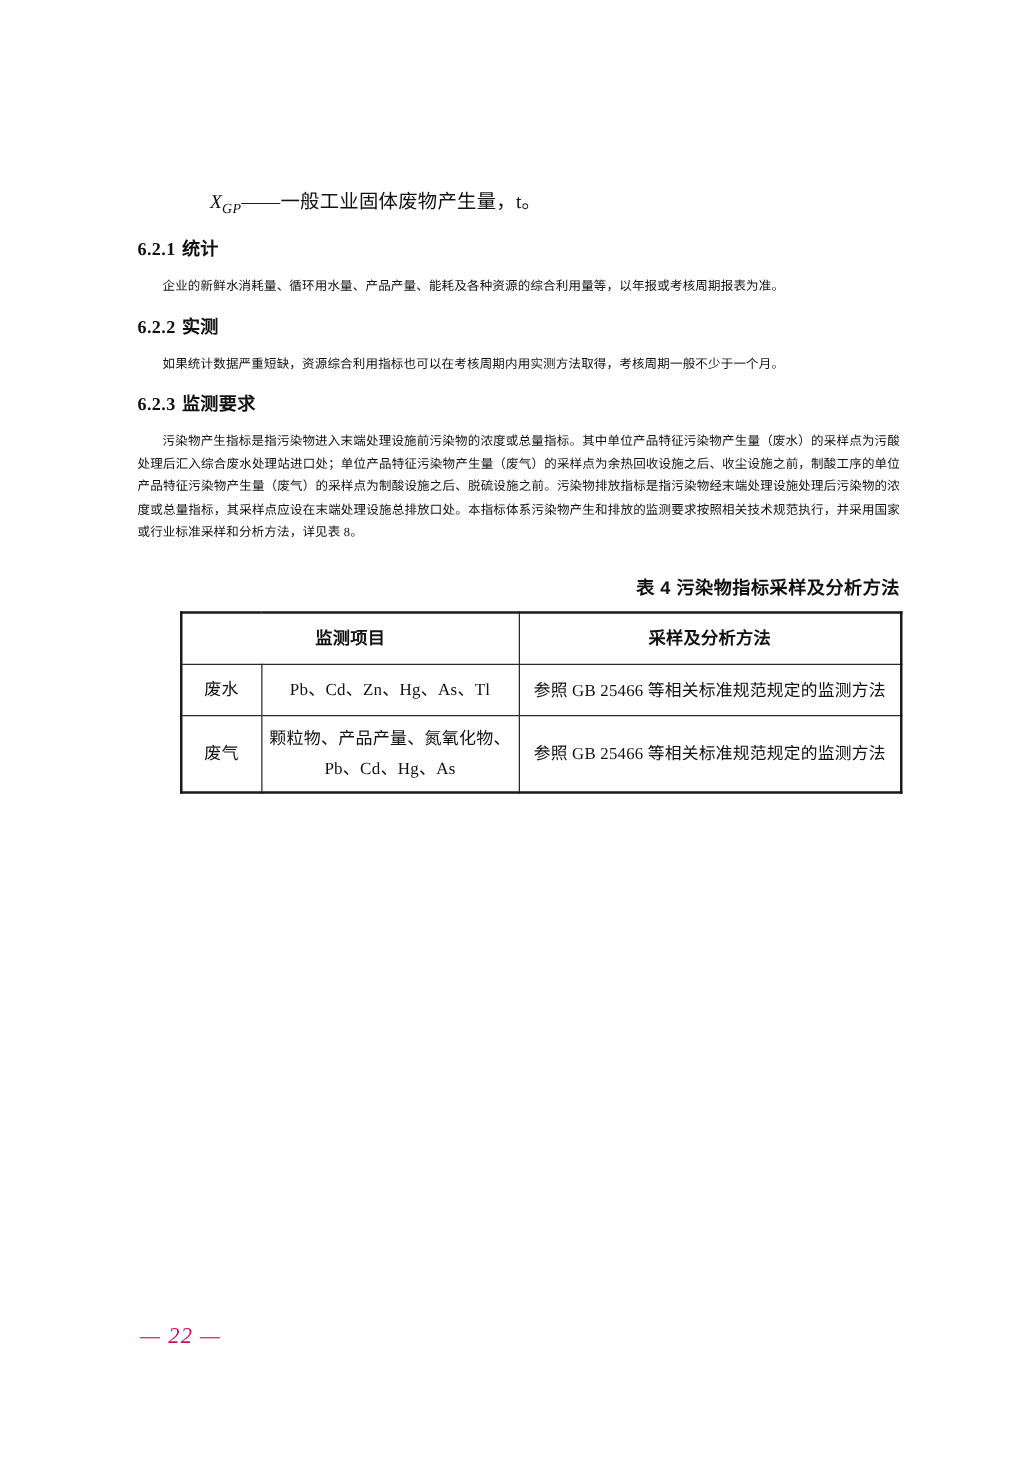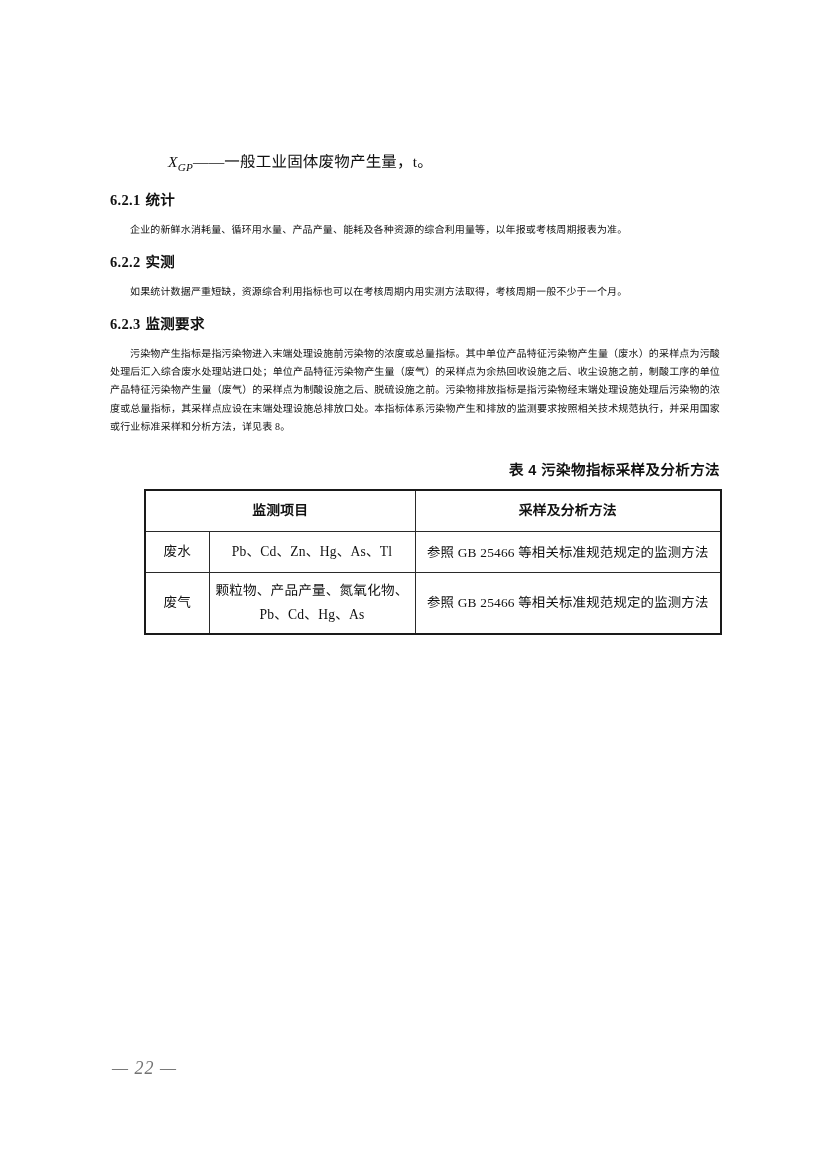--- a/index.html
+++ b/index.html
@@ -128,21 +128,21 @@
   .row-short td { height: 28px; }
 
   
   .page-number {
     position: absolute;
     left: 112px;
     top: 1046px;
     font-family: "Liberation Serif", "DejaVu Serif", serif;
     font-style: italic;
     font-size: 18px;
-    color: #737373;
+    color: #be185d;
     letter-spacing: 1px;
   }
 </style>
 </head>
 <body>
 
 <div class="page">
 
   <div class="content">
 

